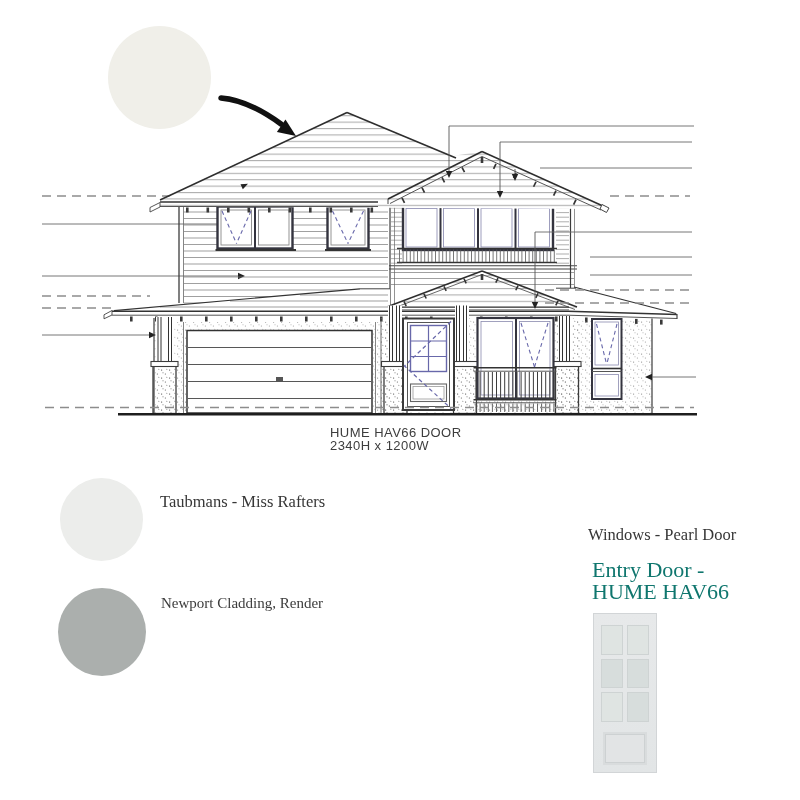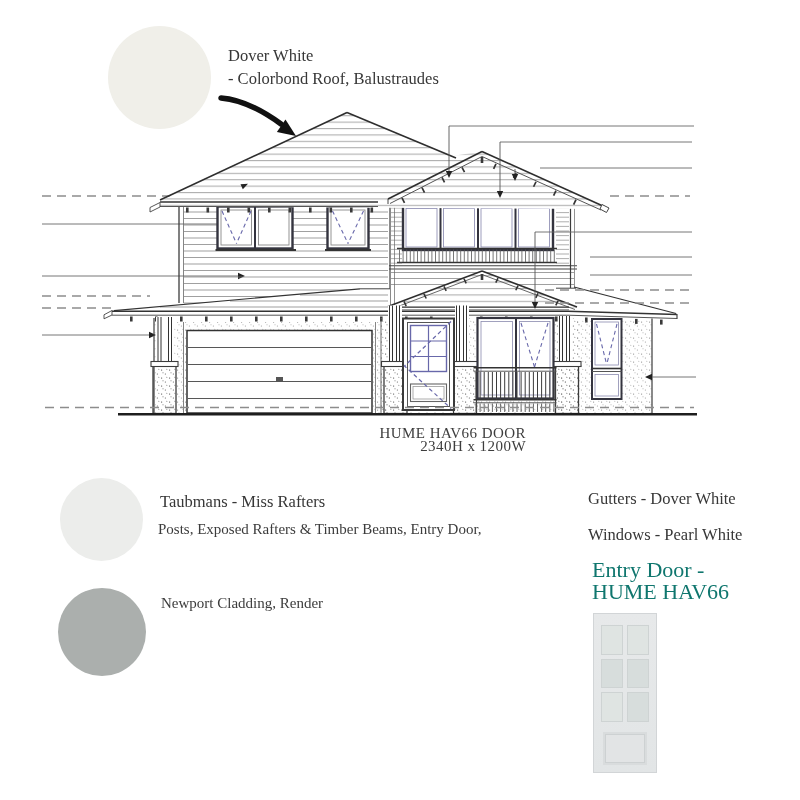--- a/index.html
+++ b/index.html
@@ -1,22 +1,22 @@
 <!DOCTYPE html>
 <html><head>
 <meta charset="utf-8">
 <style>
   html,body{margin:0;padding:0;background:#fff;}
   .board{position:relative;width:800px;height:800px;background:#ffffff;overflow:hidden;
          font-family:"Liberation Serif", serif;color:#383838;}
   .circle{position:absolute;border-radius:50%;}
   #elevation{position:absolute;left:0;top:0;width:800px;height:800px;}
   .roof-note{position:absolute;left:228px;top:44px;font-size:16.5px;line-height:23px;color:#373737;}
-  .caption{position:absolute;left:330px;top:427px;width:196px;text-align:right;
-           font-family:Liberation Serif, serif;font-size:15px;letter-spacing:.45px;
+  .caption{position:absolute;left:330px;top:427px;width:196px;text-align:left;
+           font-family:Liberation Sans, sans-serif;font-size:13px;letter-spacing:.45px;
            line-height:12.5px;color:#3d3d3d;}
   .sw-name{position:absolute;font-size:16.5px;color:#373737;}
   .sw-usage{position:absolute;font-size:15px;color:#3c3c3c;}
   .note{position:absolute;font-size:16.5px;color:#373737;}
   .entry-note{position:absolute;left:592px;top:559px;font-size:22px;line-height:22px;color:#0f766e;}
   .door-photo{position:absolute;left:593px;top:613px;width:64px;height:160px;
               background:linear-gradient(180deg,#e7e9ea,#e2e5e6);border:1px solid #d2d5d7;box-sizing:border-box;}
   .door-glass{position:absolute;left:7px;top:11px;width:48px;height:97px;
               display:grid;grid-template-columns:1fr 1fr;grid-template-rows:1fr 1fr 1fr;gap:4px;}
   .pane{border:1px solid #ced3d3;background:#dfe4e2;}
@@ -24,24 +24,20 @@
   .door-panel{position:absolute;left:9px;top:118px;width:44px;height:33px;background:#e2e4e5;
               border:2px solid #d9dcdd;box-shadow:inset 0 0 0 1px #cdd1d2;box-sizing:border-box;}
 </style>
 </head>
 <body>
 
 <div class="board">
 
   <div class="circle" style="left: 108px; top: 26px; width: 103px; height: 103px; background-color: rgb(240, 239, 233);"></div>
 
-  <div class="roof-note">
-    <div>Dover White</div>
-    <div>- Colorbond Roof, Balustraudes</div>
-  </div>
 
   <svg id="elevation" viewBox="0 0 800 800">
       <defs>
 <pattern id="roofHatch" width="10" height="6.4" patternUnits="userSpaceOnUse">
           <line x1="0" y1="0.6" x2="10" y2="0.6" stroke="#8b8b8b" stroke-width="0.8"></line>
         </pattern>
 <pattern id="stip" width="8" height="8" patternUnits="userSpaceOnUse">
           <circle cx="1.6" cy="2.1" r="0.65" fill="#8f8f8f"></circle>
           <circle cx="5.4" cy="6" r="0.6" fill="#9a9a9a"></circle>
           <circle cx="6.8" cy="1.2" r="0.5" fill="#a8a8a8"></circle>
@@ -400,27 +396,25 @@
 </g>
     </svg>
 
   <div class="caption">
     <div>HUME HAV66 DOOR</div>
     <div>2340H x 1200W</div>
   </div>
 
   <div class="circle" style="left: 60px; top: 478px; width: 83px; height: 83px; background-color: rgb(236, 237, 235);"></div>
   <div class="sw-name" style="left:160px;top:492px;">Taubmans - Miss Rafters</div>
-  <div class="sw-usage" style="left:158px;top:521px;">Posts, Exposed Rafters &amp; Timber Beams, Entry Door,</div>
 
   <div class="circle" style="left: 58px; top: 588px; width: 88px; height: 88px; background-color: rgb(171, 175, 173);"></div>
   <div class="sw-usage" style="left:161px;top:595px;">Newport Cladding, Render</div>
 
-  <div class="note" style="left:588px;top:489px;">Gutters - Dover White</div>
-  <div class="note" style="left:588px;top:525px;">Windows - Pearl White</div>
+  <div class="note" style="left:588px;top:525px;">Windows - Pearl Door</div>
   <div class="entry-note">
     <div>Entry Door -</div>
     <div>HUME HAV66</div>
   </div>
 
   <div class="door-photo" style="background-color: rgb(229, 231, 232);">
     <div class="door-glass">
       <div class="pane"></div>
       <div class="pane"></div>
       <div class="pane dk"></div>

